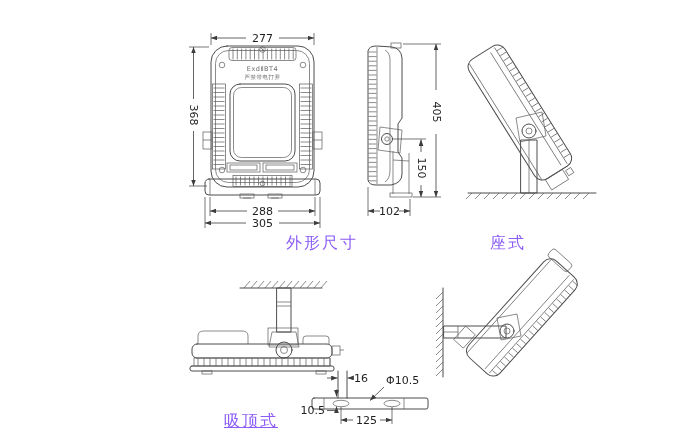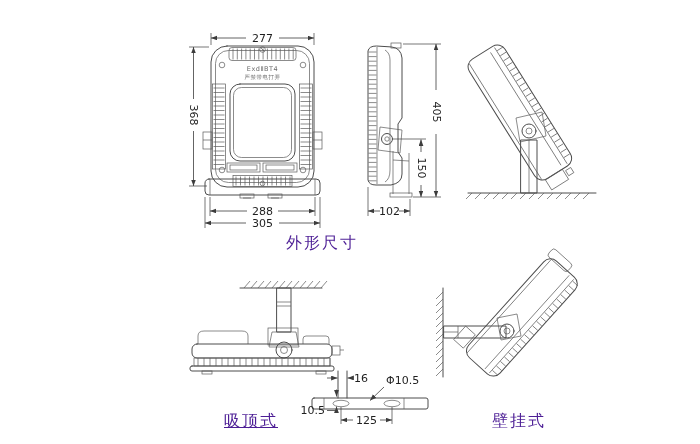--- a/index.html
+++ b/index.html
@@ -6,21 +6,21 @@
   #stage{position:relative;width:700px;height:444px;background:#fff;overflow:hidden;
          font-family:"DejaVu Sans","Liberation Sans",sans-serif;}
   svg{position:absolute;left:0;top:0;}
   .ln{fill:none;stroke:#4d4d4d;stroke-width:1;stroke-linejoin:round;stroke-linecap:round;}
   .thin{fill:none;stroke:#5a5a5a;stroke-width:.7;stroke-linecap:butt;}
   .dim{fill:none;stroke:#3c3c3c;stroke-width:.8;stroke-linecap:butt;}
   .ext{fill:none;stroke:#3c3c3c;stroke-width:.7;stroke-linecap:butt;}
   .dimtxt{font-family:"DejaVu Sans","Liberation Sans",sans-serif;font-size:11px;fill:#1f1f1f;}
   .brandtxt{font-family:"DejaVu Sans","Liberation Sans",sans-serif;fill:#6a6a6a;}
   .caption{position:absolute;width:110px;text-align:center;font-size:16px;letter-spacing:2px;
-           color:#4c1d95;font-weight:500;}
+           color:#8b5cf6;font-weight:500;}
 </style>
 </head>
 <body>
 
 <div id="stage">
 
 <svg width="700" height="444" viewBox="0 0 700 444">
   <defs>
     <marker id="arr" markerWidth="9" markerHeight="7" refX="8" refY="3" orient="auto">
       <path d="M0 0 L8 3 L0 6 Z" fill="#3c3c3c"></path>
@@ -228,16 +228,16 @@
       <rect class="thin" x="486" y="238" width="26" height="10" rx="3"></rect>
       <rect class="thin" x="473" y="355" width="13" height="18"></rect>
     </g>
     <path class="thin" d="M497 318 L517 314 L521 336 L501 340 Z"></path>
     <circle class="ln" cx="507" cy="331" r="7"></circle>
     <circle class="thin" cx="507" cy="331" r="3"></circle>
   </g>
 </svg>
 
 <div class="caption" style="left:267px;top:233px;">外形尺寸</div>
+<div class="caption" style="left:453px;top:233px;">座式</div>
 <div class="caption" style="left:196px;top:411px;text-decoration:underline;">吸顶式</div>
-<div class="caption" style="left:464px;top:411px;">壁挂式</div>
 
 </div>
 
 </body></html>

